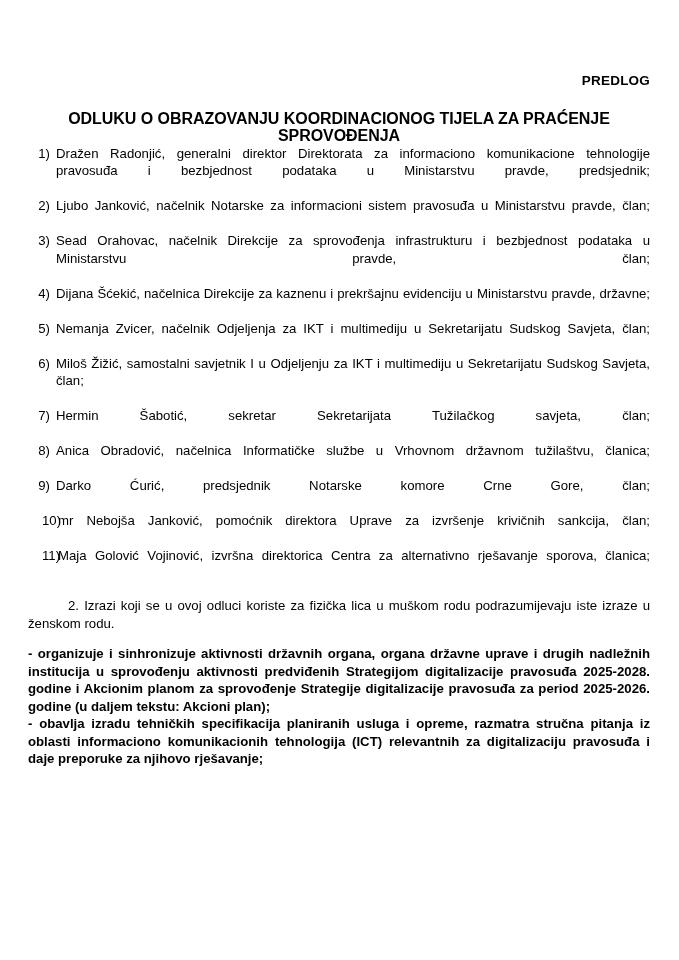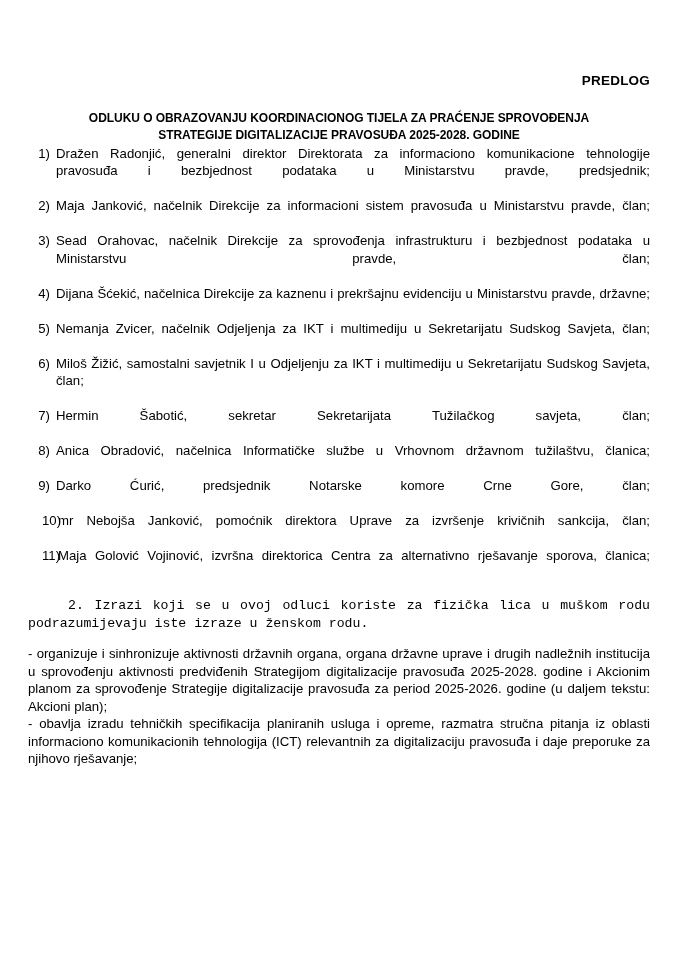--- a/index.html
+++ b/index.html
@@ -56,36 +56,36 @@
     width: 120px;
     border-bottom: 1.4px solid #000;
     vertical-align: 2px;
     margin: 0 2px;
   }
 
   
   .title {
     margin-top: 22px;
     font-weight: bold;
-    font-size: 12px;
+    font-size: 16px;
     line-height: 17.5px;
     text-align: center;
     letter-spacing: -0.05px;
   }
   .title .line2 { display: block; }
 
   
   .para {
     margin-top: 17px;
     font-size: 13.2px;
     line-height: 17.5px;
     text-align: justify;
     text-indent: 40px;
   }
-  .para.tight { margin-top: 15px; font-family: Liberation Mono, monospace; }
+  .para.tight { margin-top: 15px; }
 
   
   .member-list {
     margin: 0;
     padding: 0;
     list-style: none;
     font-size: 13.2px;
     line-height: 17.5px;
   }
   .member-item {
@@ -121,45 +121,45 @@
   
   .task-block {
     font-size: 13.2px;
     line-height: 17.5px;
     text-align: justify;
     text-justify: inter-word;
   }
   .task-block p {
     margin: 0;
     text-align: justify;
+    font-weight: bold;
   }
 </style>
 </head>
 <body>
 
 <div class="page">
   <div class="content">
 
     <div class="doc-label">PREDLOG</div>
 
 
     <div class="title">
       <span class="line1">ODLUKU O OBRAZOVANJU KOORDINACIONOG TIJELA  ZA PRAĆENJE SPROVOĐENJA</span>
-      <span class="line2">STRATEGIJE DIGITALIZACIJE PRAVOSUĐA 2025-2028. GODINE</span>
     </div>
 
 
     <ul class="member-list" id="member-list">
         <li class="member-item">
           <span class="num">1)</span>
           <span class="txt">Dražen Radonjić, generalni direktor Direktorata za informaciono komunikacione tehnologije pravosuđa i bezbjednost podataka  u Ministarstvu pravde,  predsjednik;</span>
         </li>
         <li class="member-item">
           <span class="num">2)</span>
-          <span class="txt">Maja Janković, načelnik Direkcije za informacioni sistem pravosuđa u Ministarstvu pravde, član;</span>
+          <span class="txt">Ljubo Janković, načelnik Notarske za informacioni sistem pravosuđa u Ministarstvu pravde, član;</span>
         </li>
         <li class="member-item">
           <span class="num">3)</span>
           <span class="txt">Sead Orahovac, načelnik Direkcije za sprovođenja infrastrukturu i bezbjednost podataka  u Ministarstvu pravde, član;</span>
         </li>
         <li class="member-item">
           <span class="num">4)</span>
           <span class="txt">Dijana Šćekić, načelnica Direkcije za kaznenu i prekršajnu evidenciju u Ministarstvu pravde, državne;</span>
         </li>
         <li class="member-item">

